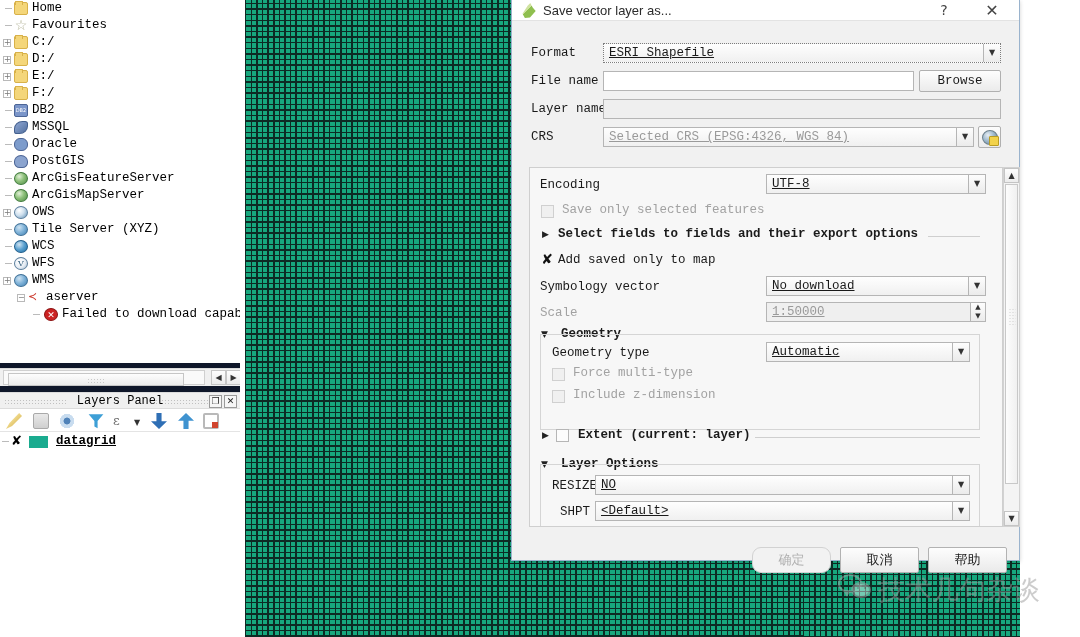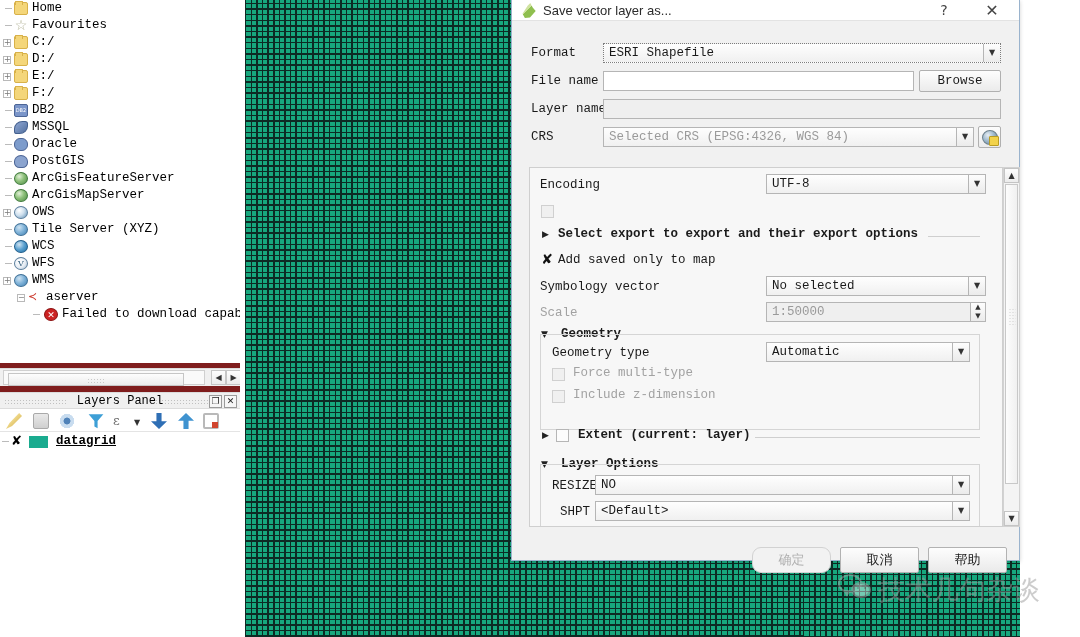--- a/index.html
+++ b/index.html
@@ -3,21 +3,21 @@
 <meta charset="utf-8">
 <style>
   * { box-sizing: border-box; }
   html, body {
     margin: 0; padding: 0;
     width: 1080px; height: 637px;
     overflow: hidden;
     background: #ffffff;
     font-family: "Liberation Sans", sans-serif;
   }
-  #root { position: relative; width: 1080px; height: 637px; background: #7f1d1d; }
+  #root { position: relative; width: 1080px; height: 637px; background: #0f172a; }
 
   
   #browser-panel {
     position: absolute; left: 0; top: 0; width: 240px; height: 363px;
     background: #ffffff; overflow: hidden;
   }
   .tree-row {
     position: relative; height: 17px; line-height: 17px;
     font-family: "Liberation Mono", monospace; font-size: 12.5px; color: #000;
     white-space: nowrap;
@@ -215,21 +215,21 @@
 
   .frm-row { position: absolute; left: 0; width: 507px; height: 28px; }
   .frm-label {
     position: absolute; left: 19px; top: 0; line-height: 28px;
     font-family: "Liberation Mono", monospace; font-size: 12.5px; color: #1a1a1a;
   }
   .fld {
     position: absolute; height: 20px; top: 4px;
     background: #ffffff; border: 1px solid #b5b5b5;
     font-family: "Liberation Mono", monospace; font-size: 12.5px; color: #1a1a1a;
-    line-height: 18px; padding-left: 5px; overflow: hidden; white-space: nowrap;
+    line-height: 18px; padding-left: 5px; overflow: hidden; white-space: nowrap; text-decoration: underline;
   }
   .fld.ro { background: #efefef; color: #9a9a9a; }
   .fld.combo {
     background: linear-gradient(#fefefe,#f0f0f0);
     padding-right: 20px;
   }
   .fld.combo .arrowbox {
     position: absolute; right: -1px; top: -1px; width: 18px; height: 20px;
     background: linear-gradient(#fdfdfd,#ebebeb); border: 1px solid #b5b5b5;
     font-size: 8px; line-height: 18px; text-align: center; color: #333;
@@ -556,31 +556,32 @@
       <div id="opt-scroll">
         <div id="opt-inner">
 
           <div class="opt-label" style="left:10px; top:10px">Encoding</div>
           <div class="fld combo" style="left:236px; top:6px; width:220px">
             <span>UTF-8</span>
             <span class="arrowbox">▼</span>
           </div>
 
           <div class="cb dim" style="left:11px; top:37px"></div>
+          <div class="opt-label dim" style="left:32px; top:35px">Save only selected features</div>
 
           <div class="tri" style="left:12px; top:61px">▶</div>
-          <div class="opt-label" style="left:28px; top:59px; font-weight:700">Select export to export and their export options</div>
+          <div class="opt-label" style="left:28px; top:59px; font-weight:700">Select fields to fields and their export options</div>
           <div class="sect-line" style="left:398px; top:68px; width:52px"></div>
 
           <div class="xmark" style="left:10px; top:85px">✘</div>
           <div class="opt-label" style="left:28px; top:85px">Add saved only to map</div>
 
           <div class="opt-label" style="left:10px; top:112px">Symbology vector</div>
           <div class="fld combo" style="left:236px; top:108px; width:220px">
-            <span>No selected</span>
+            <span>No download</span>
             <span class="arrowbox">▼</span>
           </div>
 
           <div class="opt-label dim" style="left:10px; top:138px">Scale</div>
           <div class="fld ro" style="left:236px; top:134px; width:220px">
             <span>1:50000</span>
             <span class="spin">
               <span class="u">▲</span>
               <span class="d">▼</span>
             </span>

